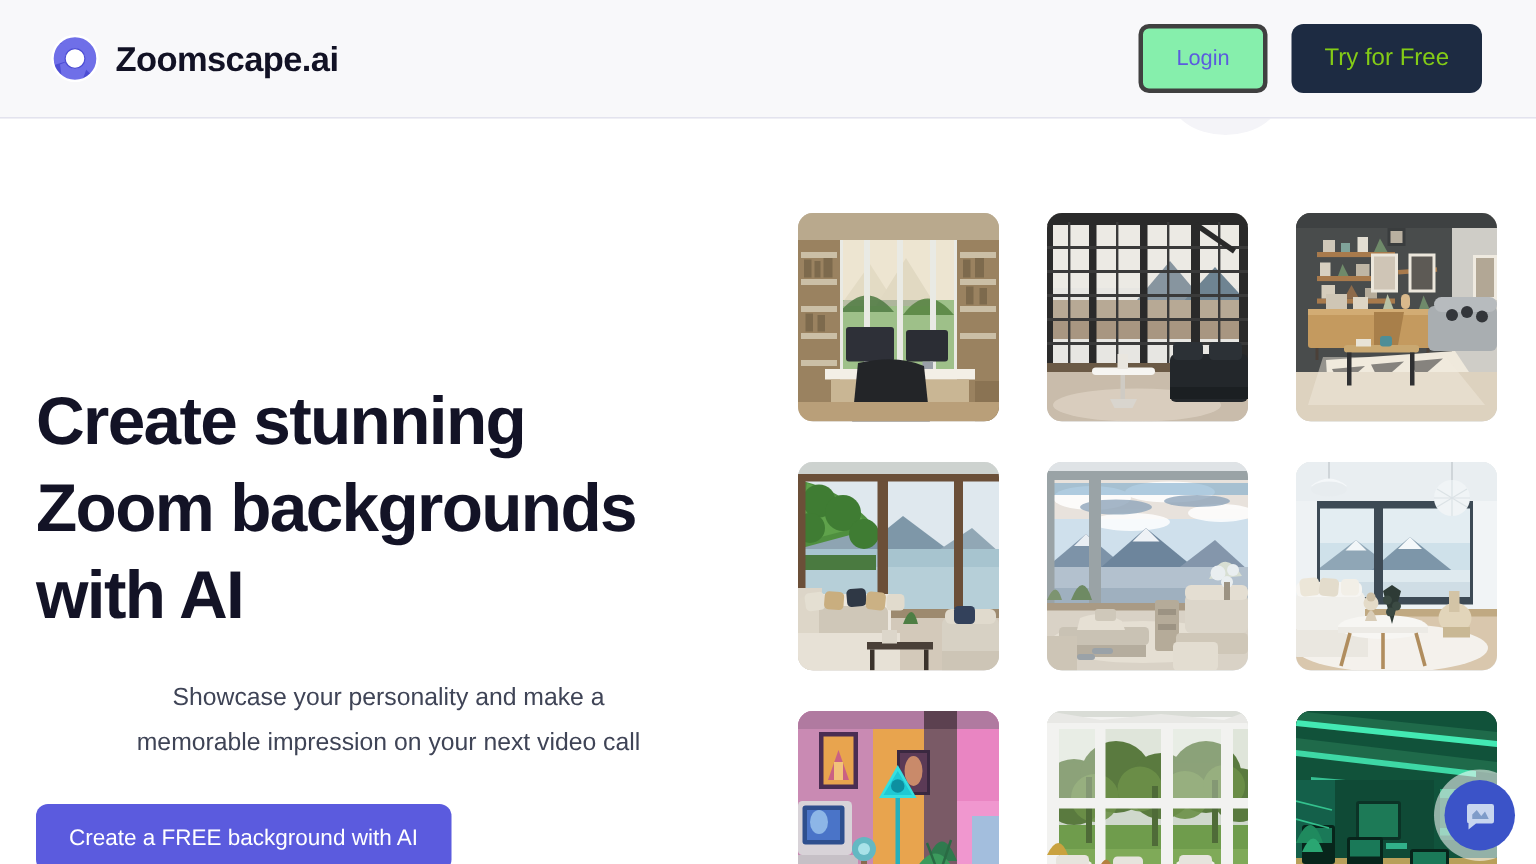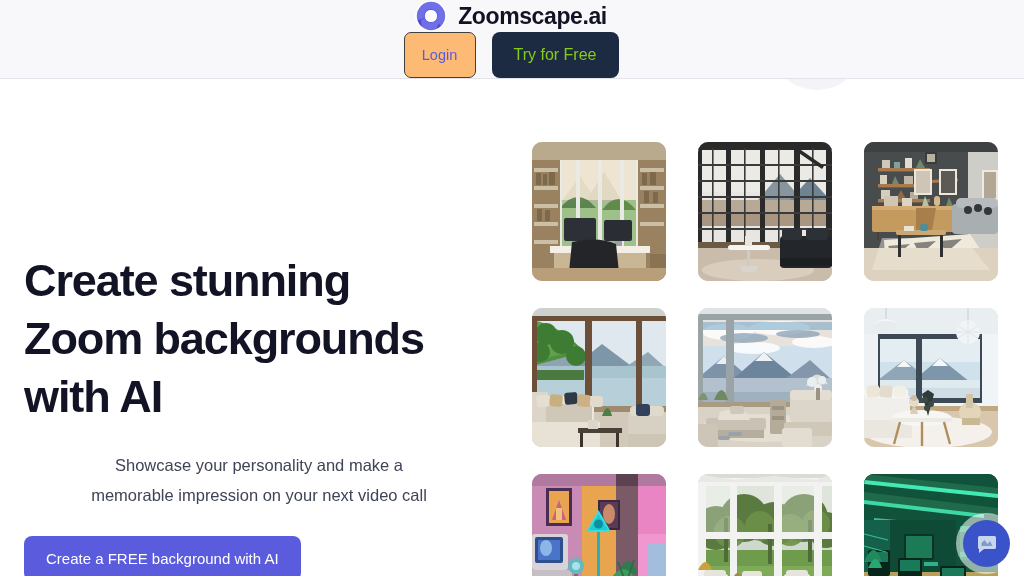--- a/index.html
+++ b/index.html
@@ -19,46 +19,45 @@
     top: 0; left: 0;
     width: 1024px;
     height: 79px;
     background: #f8f8fa;
     border-bottom: 1px solid #e3e3ee;
     display: flex;
     align-items: center;
     justify-content: space-between;
     padding: 0 36px 0 34px;
     z-index: 20;
-    flex-direction: column;
   }
 
   .brand {
     display: flex;
     align-items: center;
     gap: 11px;
     text-decoration: none;
   }
   .brand-logo { width: 32px; height: 32px; display: block; flex: none; }
   .brand-name {
     font-size: 23px;
     font-weight: bold;
     letter-spacing: -0.4px;
     color: #121225;
     white-space: nowrap;
   }
 
   .header-actions { display: flex; align-items: center; gap: 16px; }
 
   .btn-login {
-    width: 72px;
+    width: 86px;
     height: 46px;
-    border: 1px solid #404040;
+    border: 3px solid #404040;
     border-radius: 7px;
-    background: #fdba74;
+    background: #86efac;
     color: #5b5bde;
     font-family: inherit;
     font-size: 14.5px;
     cursor: pointer;
     display: flex; align-items: center; justify-content: center;
   }
   .btn-try {
     width: 127px;
     height: 46px;
     border: none;

